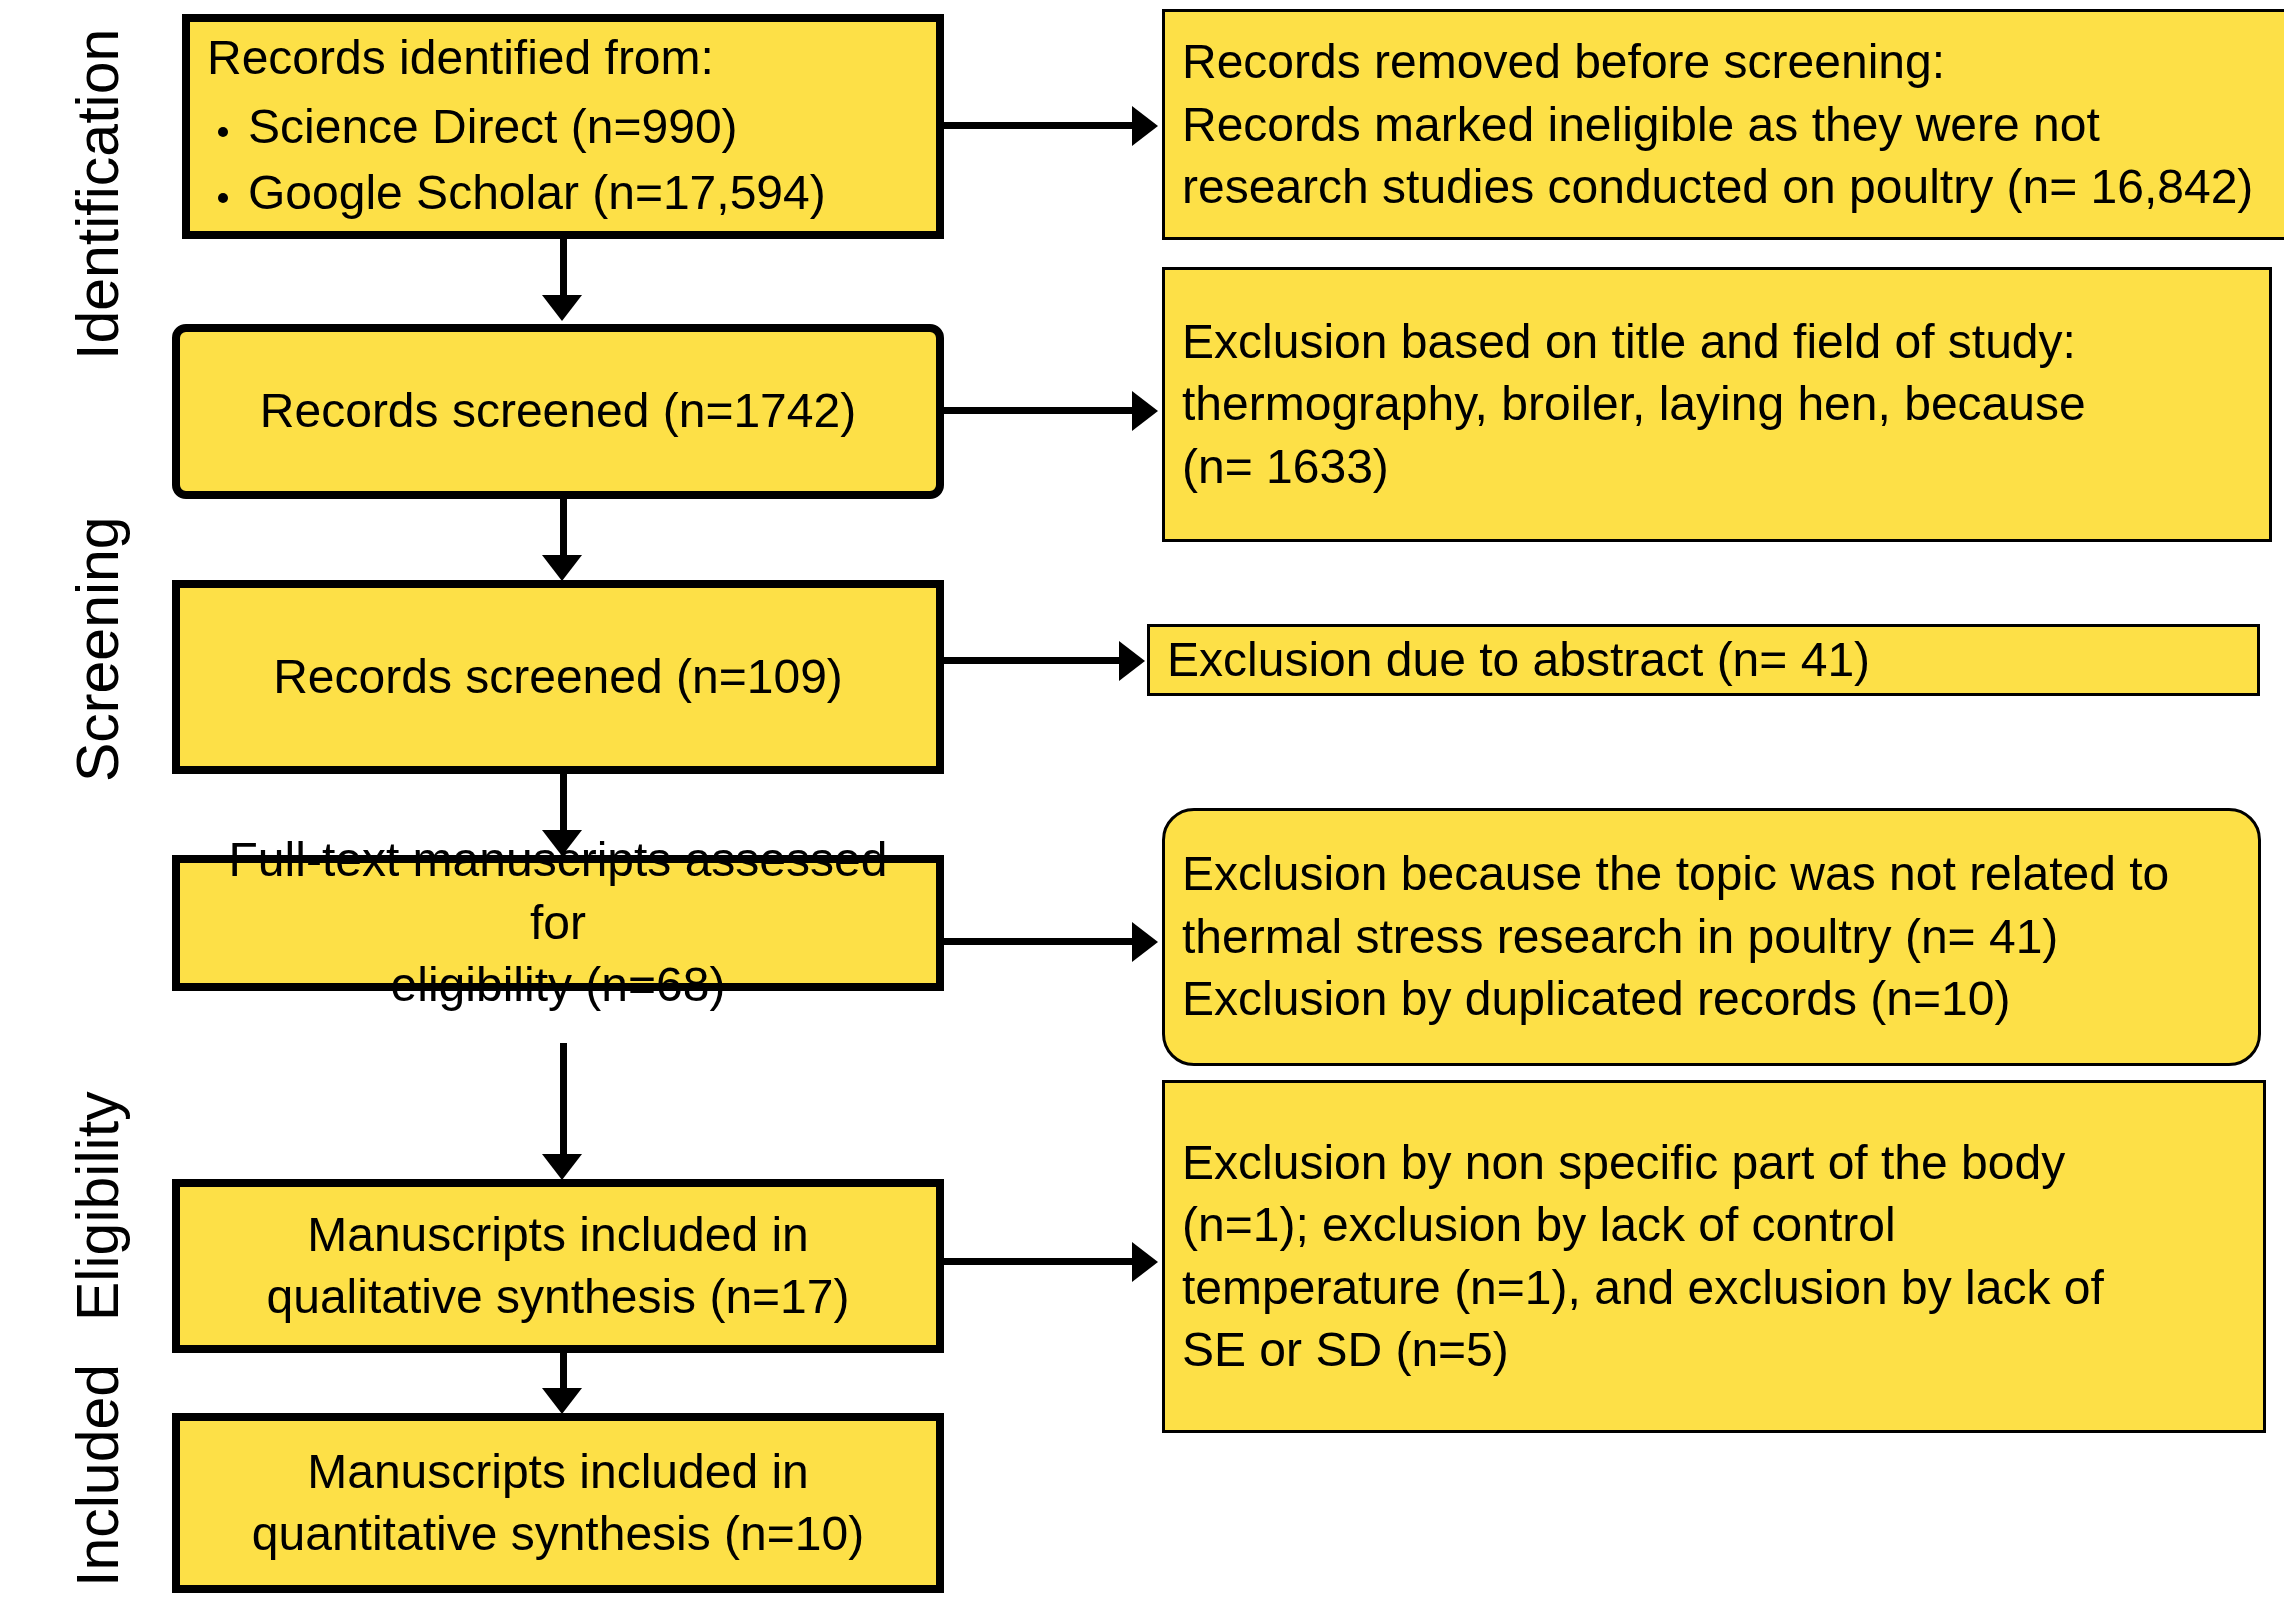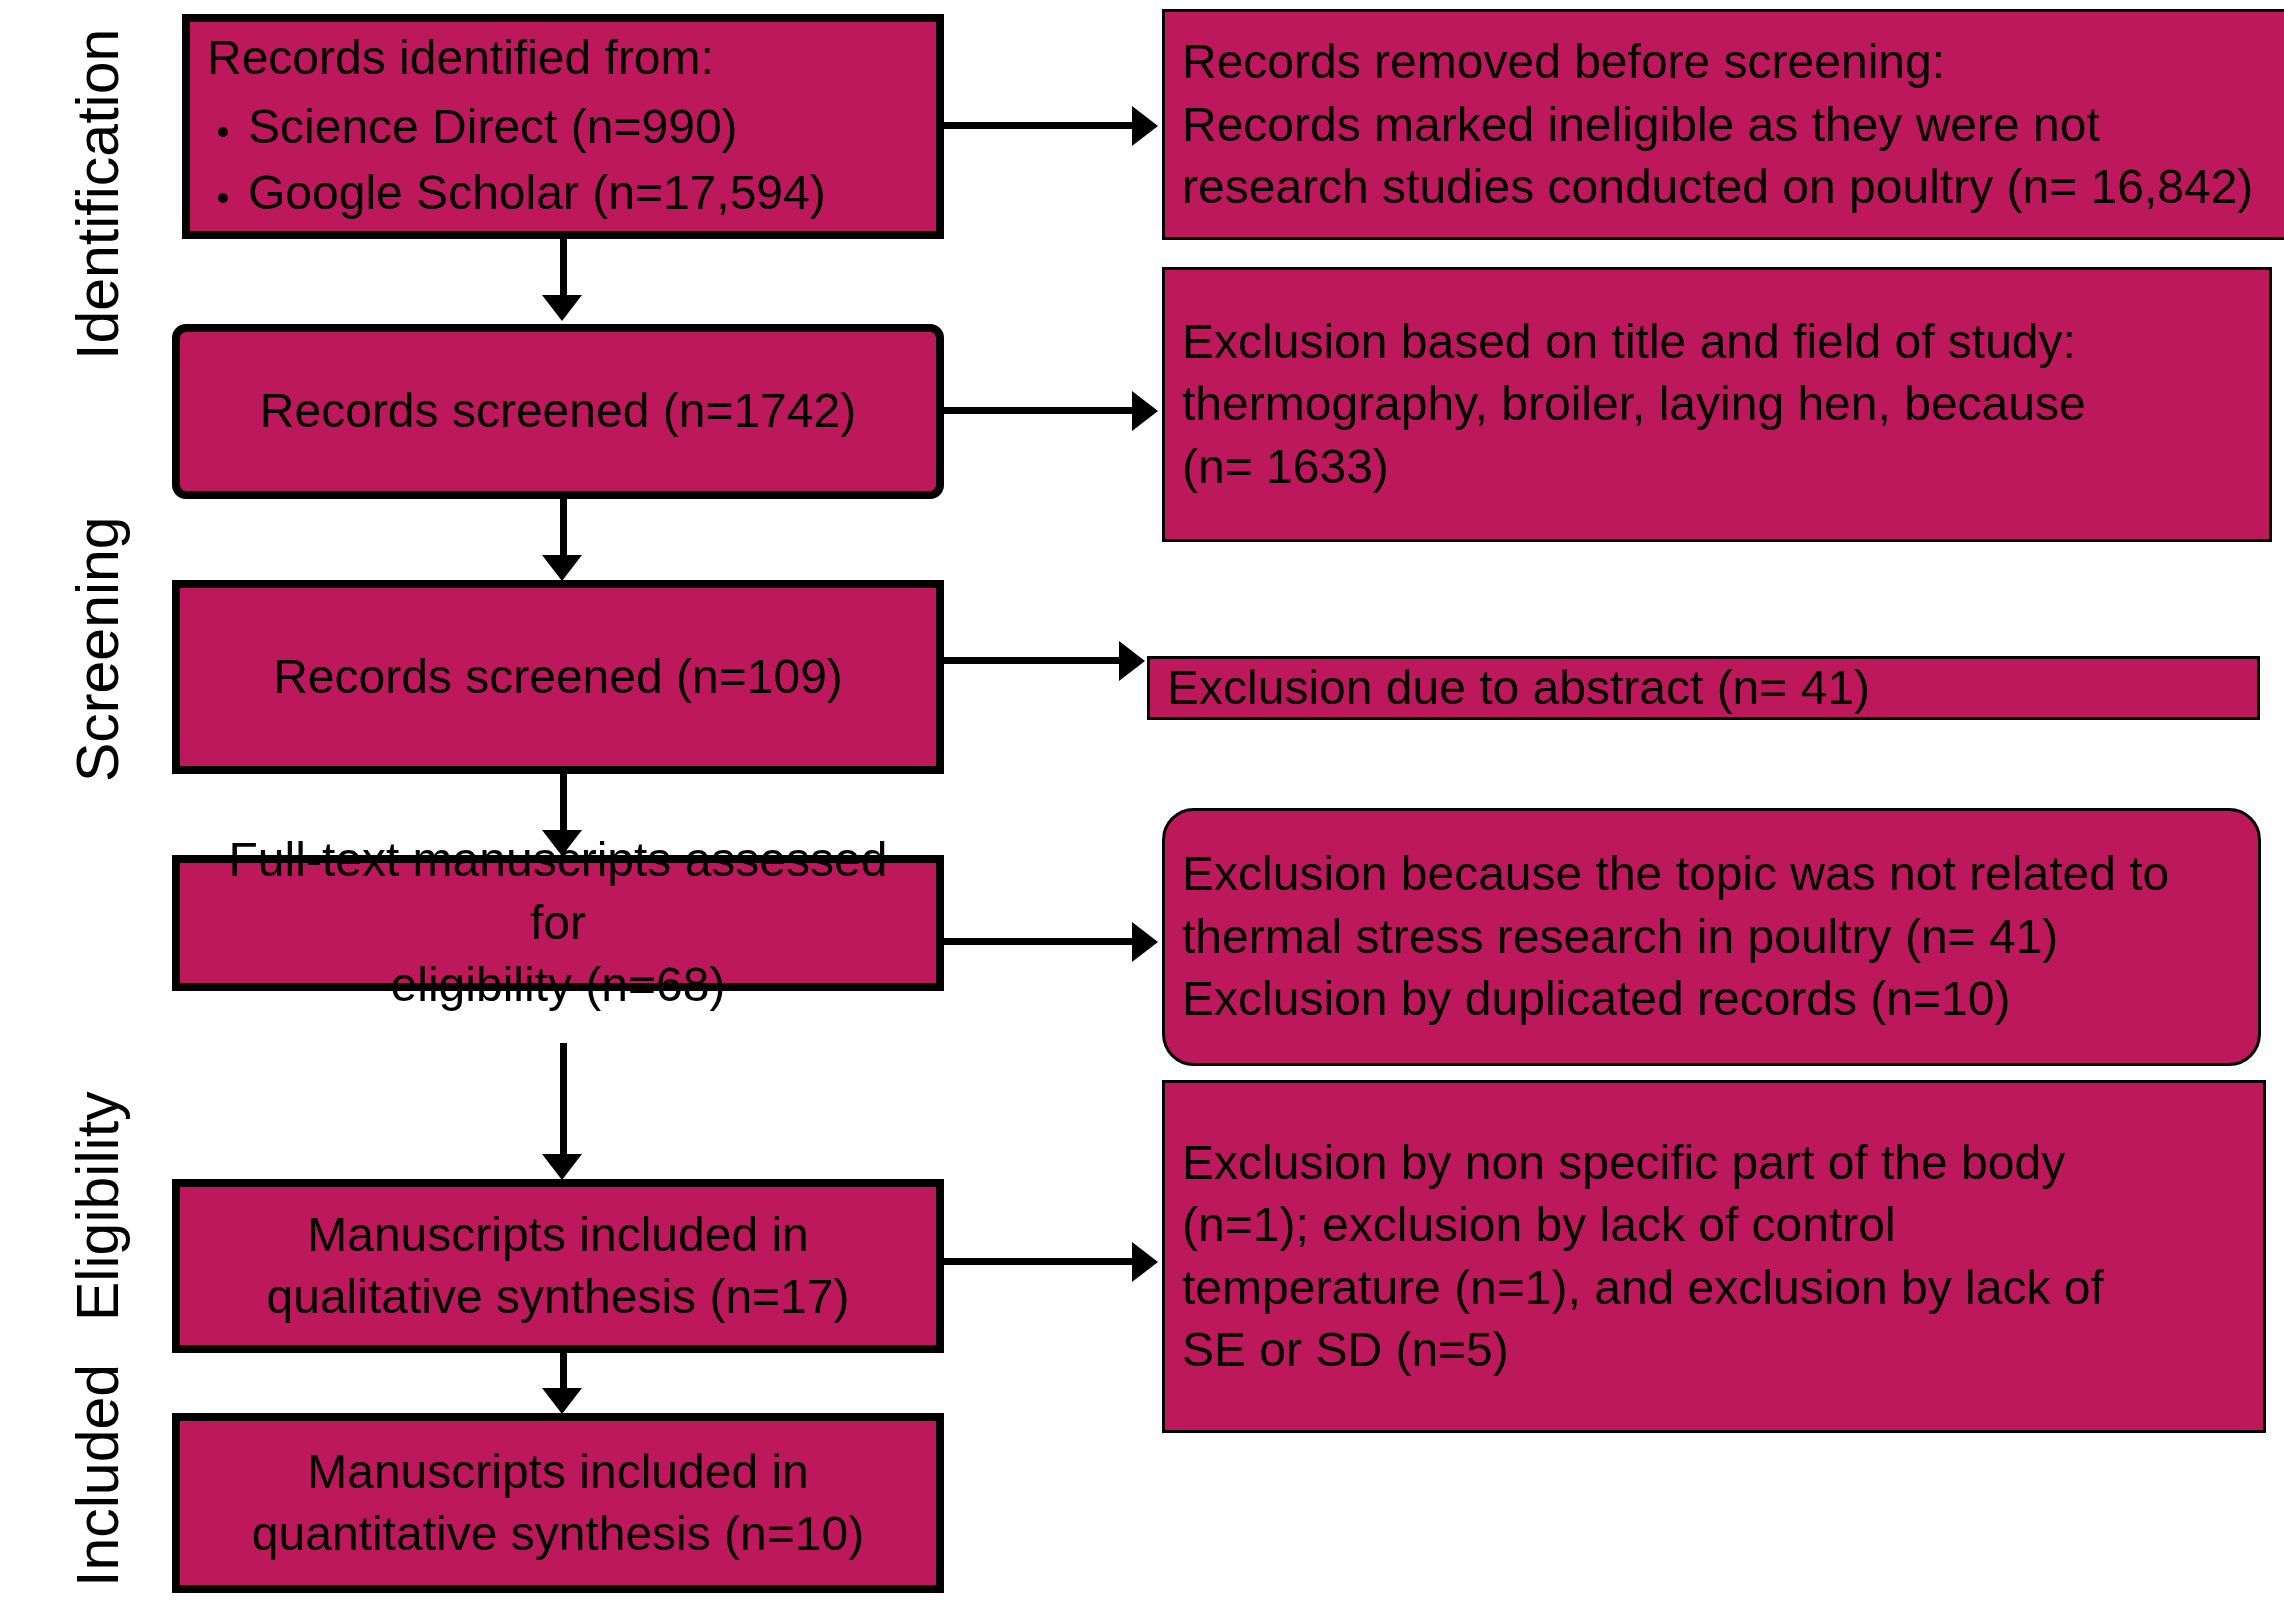--- a/index.html
+++ b/index.html
@@ -28,21 +28,21 @@
     font-size: 59px;
     line-height: 1;
     letter-spacing: 0px;
     color: #000;
   }
 
   
   .box {
     position: absolute;
     box-sizing: border-box;
-    background: #be185d;
+    background: #fde047;
     display: flex;
     flex-direction: column;
     justify-content: center;
   }
   .box.thick {
     border: 8.6px solid #000000;
   }
   .box.thin {
     border: 3.1px solid #000000;
   }
@@ -165,21 +165,21 @@
   <div class="vline" style="left:560px; top:499px; height:61px;"></div>
   <div class="arrow-down" style="left:542px; top:555px;"></div>
 
   <div class="box thick" style="left:172px; top:580px; width:772px; height:194px;">
     <div class="txt center pad-c">Records screened (n=109)</div>
   </div>
 
   <div class="hline" style="left:944px; top:657px; width:178px;"></div>
   <div class="arrow-right" style="left:1119px; top:641px;"></div>
 
-  <div class="box thin" style="left:1147px; top:656px; width:1113px; height:64px;">
+  <div class="box thin" style="left:1147px; top:624px; width:1113px; height:72px;">
     <div class="txt left pad-l">Exclusion due to abstract (n= 41)</div>
   </div>
 
   <div class="vline" style="left:560px; top:774px; height:61px;"></div>
   <div class="arrow-down" style="left:542px; top:830px;"></div>
 
   <div class="box thick" style="left:172px; top:855px; width:772px; height:136px;">
     <div class="txt center pad-c">Full-text manuscripts assessed for</div>
     <div class="txt center pad-c">eligibility (n=68)</div>
   </div>

